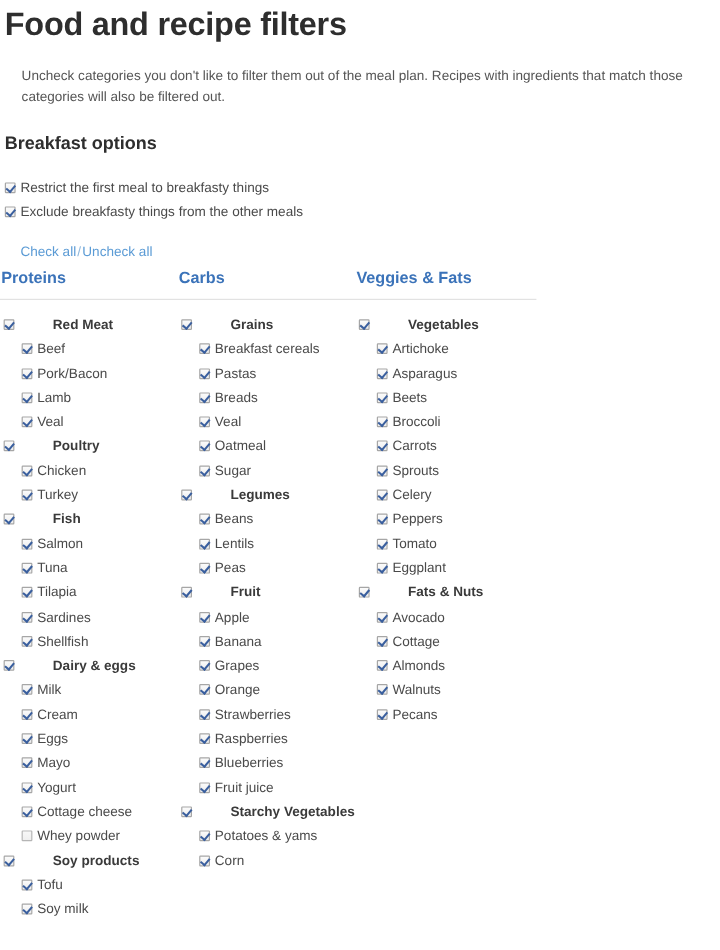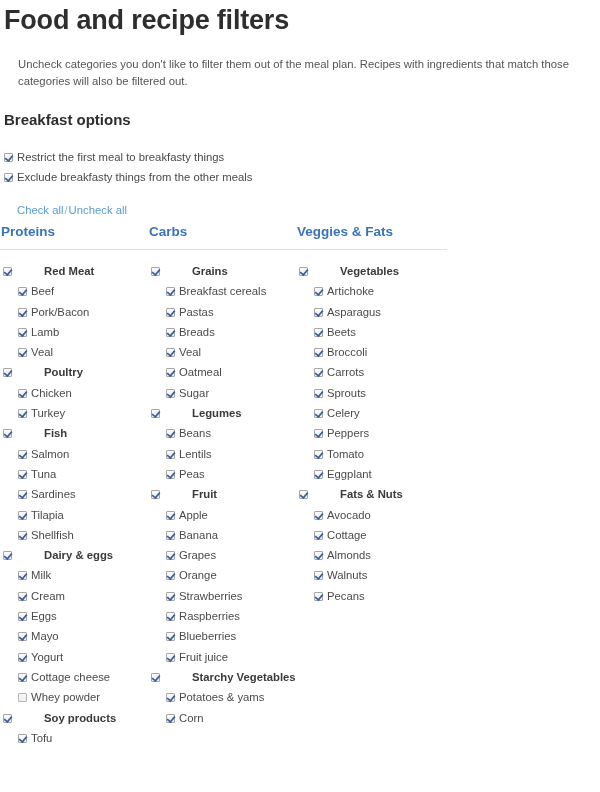--- a/index.html
+++ b/index.html
@@ -221,33 +221,34 @@
       <li class="child"><span class="cb on"></span><span class="lbl">Beef</span></li>
       <li class="child"><span class="cb on"></span><span class="lbl">Pork/Bacon</span></li>
       <li class="child"><span class="cb on"></span><span class="lbl">Lamb</span></li>
       <li class="child"><span class="cb on"></span><span class="lbl">Veal</span></li>
       <li><span class="cb on"></span><span class="lbl grp">Poultry</span></li>
       <li class="child"><span class="cb on"></span><span class="lbl">Chicken</span></li>
       <li class="child"><span class="cb on"></span><span class="lbl">Turkey</span></li>
       <li><span class="cb on"></span><span class="lbl grp">Fish</span></li>
       <li class="child"><span class="cb on"></span><span class="lbl">Salmon</span></li>
       <li class="child"><span class="cb on"></span><span class="lbl">Tuna</span></li>
+      <li class="child"><span class="cb on"></span><span class="lbl">Tilapia</span></li>
       <li class="child"><span class="cb on"></span><span class="lbl">Sardines</span></li>
-      <li class="child"><span class="cb on"></span><span class="lbl">Tilapia</span></li>
       <li class="child"><span class="cb on"></span><span class="lbl">Shellfish</span></li>
       <li><span class="cb on"></span><span class="lbl grp">Dairy &amp; eggs</span></li>
       <li class="child"><span class="cb on"></span><span class="lbl">Milk</span></li>
       <li class="child"><span class="cb on"></span><span class="lbl">Cream</span></li>
       <li class="child"><span class="cb on"></span><span class="lbl">Eggs</span></li>
       <li class="child"><span class="cb on"></span><span class="lbl">Mayo</span></li>
       <li class="child"><span class="cb on"></span><span class="lbl">Yogurt</span></li>
       <li class="child"><span class="cb on"></span><span class="lbl">Cottage cheese</span></li>
       <li class="child"><span class="cb off"></span><span class="lbl">Whey powder</span></li>
       <li><span class="cb on"></span><span class="lbl grp">Soy products</span></li>
       <li class="child"><span class="cb on"></span><span class="lbl">Tofu</span></li>
+      <li class="child"><span class="cb on"></span><span class="lbl">Soy milk</span></li>
     </ul>
   <ul class="col c2" id="col-1">
       <li><span class="cb on"></span><span class="lbl grp">Grains</span></li>
       <li class="child"><span class="cb on"></span><span class="lbl">Breakfast cereals</span></li>
       <li class="child"><span class="cb on"></span><span class="lbl">Pastas</span></li>
       <li class="child"><span class="cb on"></span><span class="lbl">Breads</span></li>
       <li class="child"><span class="cb on"></span><span class="lbl">Veal</span></li>
       <li class="child"><span class="cb on"></span><span class="lbl">Oatmeal</span></li>
       <li class="child"><span class="cb on"></span><span class="lbl">Sugar</span></li>
       <li><span class="cb on"></span><span class="lbl grp">Legumes</span></li>

